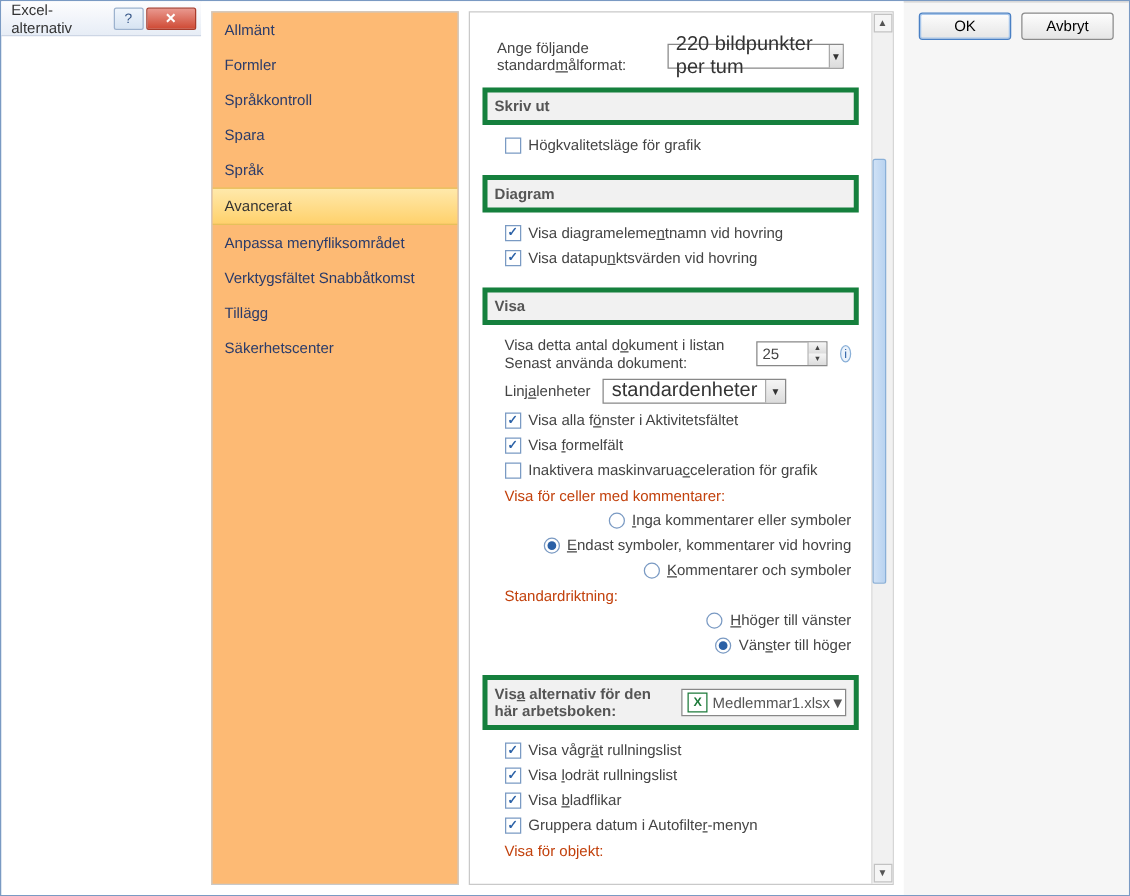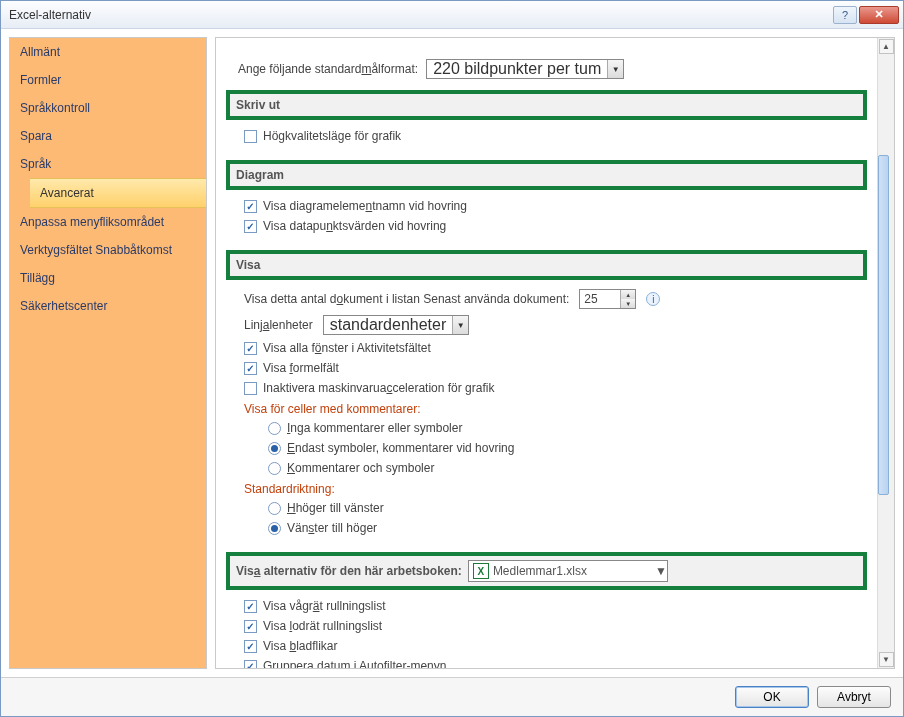--- a/index.html
+++ b/index.html
@@ -12,21 +12,20 @@
     width: 904px;
     height: 717px;
     overflow: hidden;
   }
   .window {
     width: 904px;
     height: 717px;
     background: #fff;
     border: 1px solid #7a9ac3;
     display: flex;
-    flex-direction: column;
   }
   .titlebar {
     height: 28px;
     background: linear-gradient(#fdfdfe, #e7edf6);
     border-bottom: 1px solid #cdd6e5;
     display: flex;
     align-items: center;
     padding: 0 4px 0 8px;
   }
   .titlebar .title {
@@ -73,21 +72,20 @@
     padding: 7px 10px;
     font-size: 12px;
     color: #2a3b6a;
     cursor: default;
   }
   .sidebar-item.selected {
     background: linear-gradient(#ffe9ab,#ffd16c);
     border-top: 1px solid #e6c15a;
     border-bottom: 1px solid #e6c15a;
     color: #333;
-    margin-left: 20px;
   }
   .content-wrap {
     flex: 1;
     border: 1px solid #c9c9c9;
     display: flex;
     min-height: 0;
   }
   .content {
     flex: 1;
     overflow-y: auto;
@@ -148,21 +146,21 @@
     display: flex;
     align-items: center;
     gap: 6px;
     padding: 3px 0;
     color: #444;
   }
   .rad-group-label {
     padding: 4px 0 2px 0;
     color: #c2410c;
   }
-  .rad-row { padding-left: 24px; }
+  .rad-row { padding-left: 24px; justify-content: flex-end; }
   .chk {
     width: 13px; height: 13px;
     border: 1px solid #7a9ac3;
     background: #fff;
     display: inline-flex;
     align-items: center;
     justify-content: center;
     font-size: 10px;
     color: #2a60a6;
   }

